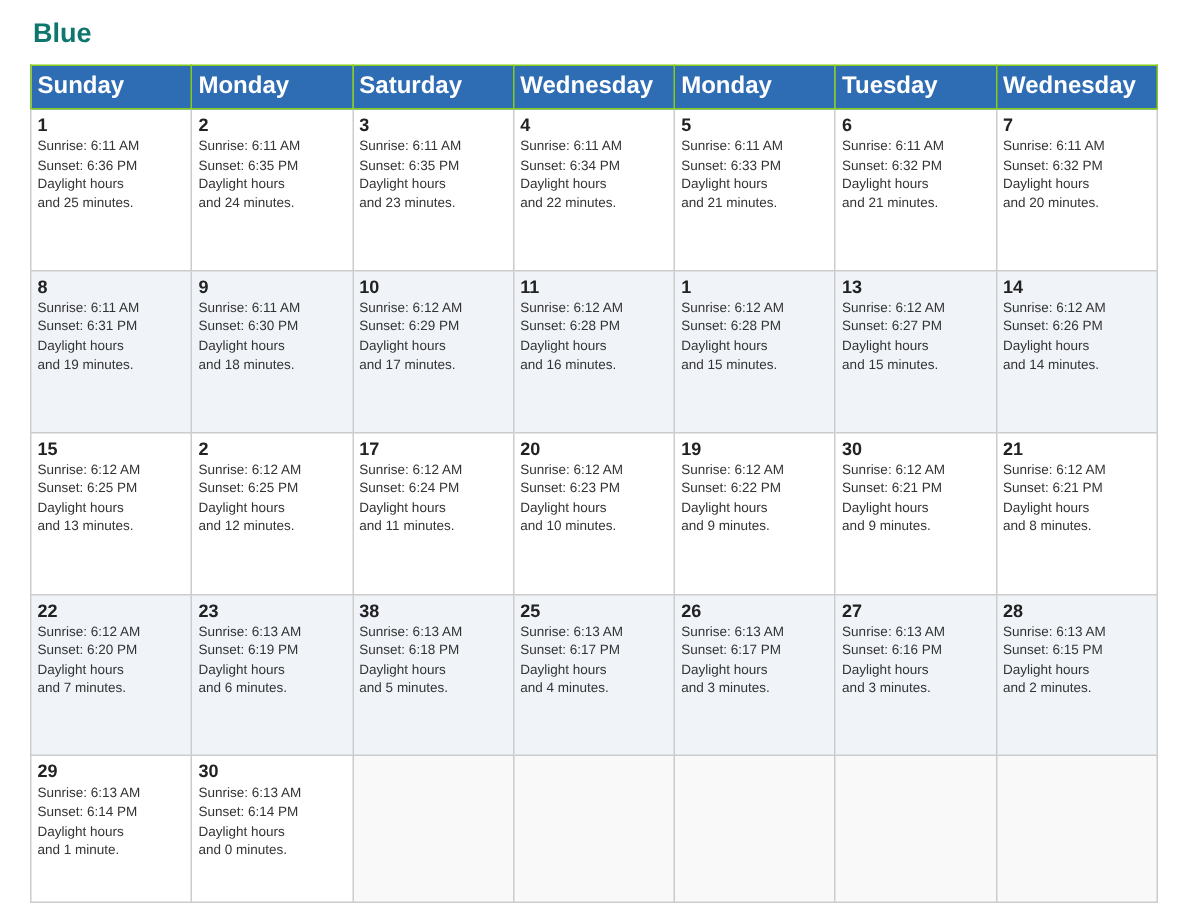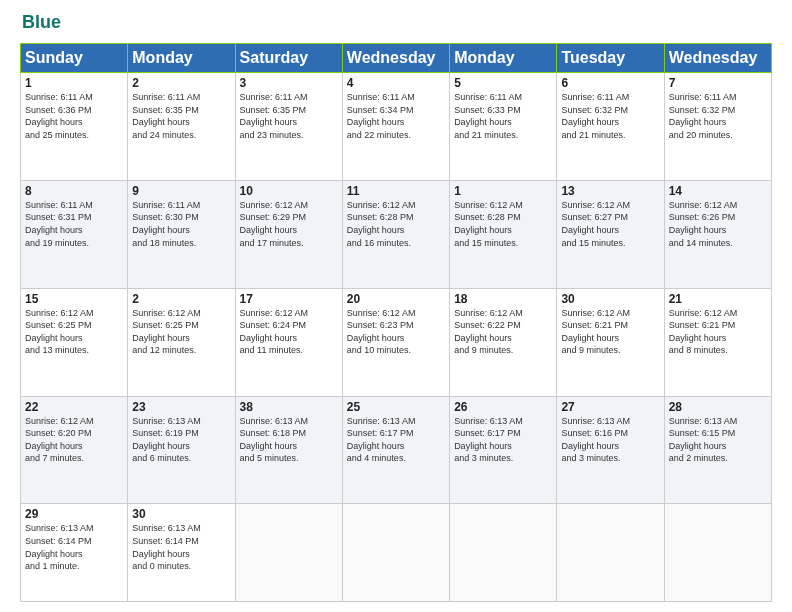--- a/index.html
+++ b/index.html
@@ -278,21 +278,21 @@
           <td>
         <span class="day-num">20</span>
         <div class="cell-content">
           Sunrise: 6:12 AM<br>
           Sunset: 6:23 PM<br>
           Daylight hours<br>
           and 10 minutes.
         </div>
       </td>
           <td>
-        <span class="day-num">18</span>
+        <span class="day-num">19</span>
         <div class="cell-content">
           Sunrise: 6:12 AM<br>
           Sunset: 6:22 PM<br>
           Daylight hours<br>
           and 9 minutes.
         </div>
       </td>
           <td>
         <span class="day-num">30</span>
         <div class="cell-content">

